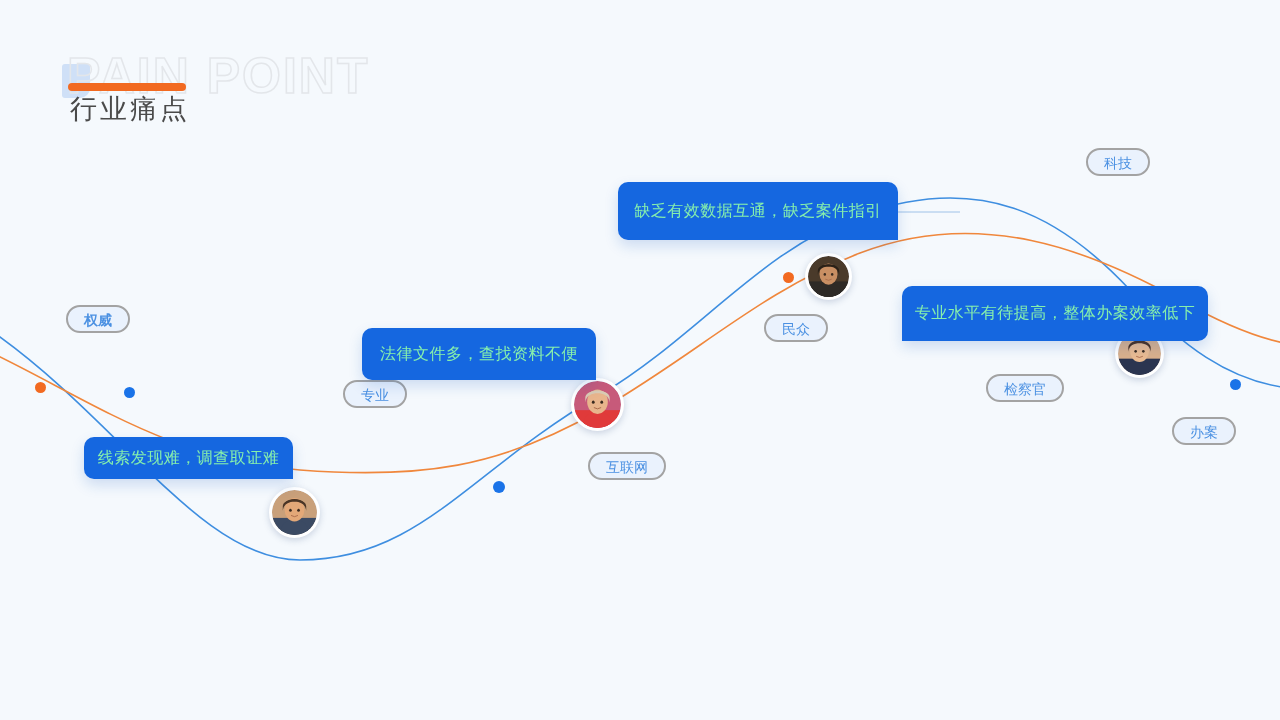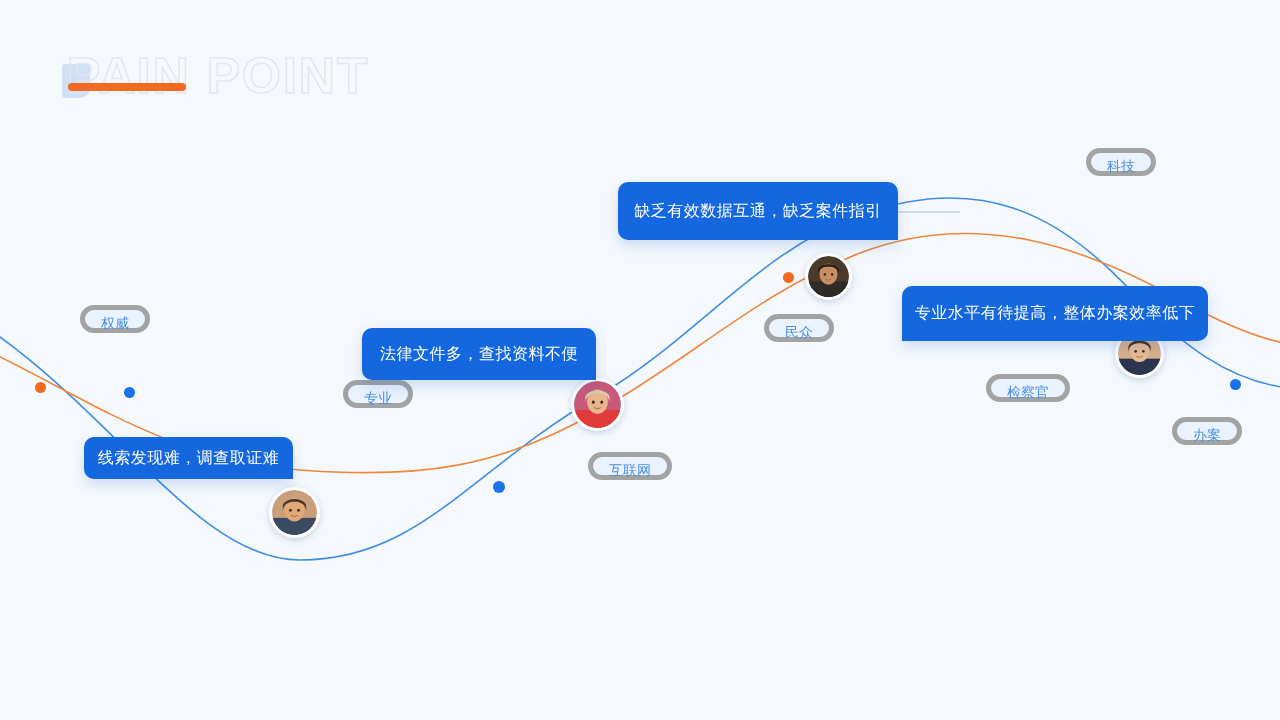--- a/index.html
+++ b/index.html
@@ -83,33 +83,33 @@
 
   
   .tag {
     position: absolute;
     box-sizing: border-box;
     height: 28px;
     line-height: 26px;
     padding: 0 16px;
     border-radius: 14px;
     background: #eaf2fd;
-    border: 5px solid #a3a3a3;
+    border: 2px solid #a3a3a3;
     color: #4a90e2;
     font-size: 14px;
     white-space: nowrap;
     text-align: center;
   }
 
   
   .bubble {
     position: absolute;
     box-sizing: border-box;
     background: #1567e0;
-    color: #ffffff;
+    color: #86efac;
     font-size: 16px;
     letter-spacing: 0.5px;
     white-space: nowrap;
     display: flex;
     align-items: center;
     justify-content: center;
     box-shadow: 0 6px 14px rgba(20, 90, 190, 0.18);
   }
   .bubble.tail-br {
     border-radius: 10px 10px 0px 10px;
@@ -144,20 +144,21 @@
     <path id="curve-blue" fill="none" d="M -10 330 C 120 420 200 560 300 560 C 420 560 470 470 600 395 C 700 335 760 250 860 215 C 980 172 1060 215 1130 290 C 1180 345 1230 382 1290 388" stroke="#3e8ee0" stroke-width="1.6"></path>
     <path id="curve-orange" fill="none" d="M -10 352 C 90 400 170 460 300 470 C 420 479 500 468 600 410 C 700 352 760 292 860 253 C 980 207 1090 250 1180 300 C 1230 328 1265 340 1290 344" stroke="#f0873c" stroke-width="1.6"></path>
 
     <line x1="898" y1="212" x2="960" y2="212" stroke="#9fc2e8" stroke-width="1"></line>
   </svg>
 
   <div class="title-block">
     <div class="title-square"></div>
     <div class="title-outline">PAIN POINT</div>
     <div class="title-bar"></div>
+    <div class="title-cn">行业痛点</div>
   </div>
 
   <div id="dots-layer">
       <div class="dot" style="left: 35px; top: 382px; width: 11px; height: 11px; background: rgb(242, 106, 33);"></div>
       <div class="dot" style="left: 124px; top: 387px; width: 11px; height: 11px; background: rgb(26, 115, 232);"></div>
       <div class="dot" style="left: 493px; top: 481px; width: 12px; height: 12px; background: rgb(26, 115, 232);"></div>
       <div class="dot" style="left: 783px; top: 272px; width: 11px; height: 11px; background: rgb(242, 106, 33);"></div>
       <div class="dot" style="left: 1230px; top: 379px; width: 11px; height: 11px; background: rgb(26, 115, 232);"></div>
     </div>
 
@@ -238,21 +239,21 @@
       <path d="M24 36 C24 16 76 16 76 36 L76 46 C74 30 62 26 50 26 C38 26 26 30 24 46 Z" fill="#4a2f1e"></path>
       <ellipse cx="41" cy="45" rx="3" ry="3.4" fill="#3a2b20"></ellipse>
       <ellipse cx="59" cy="45" rx="3" ry="3.4" fill="#3a2b20"></ellipse>
       <path d="M43 57 Q50 62 57 57" stroke="#a8694a" stroke-width="2" fill="none" stroke-linecap="round"></path>
     </g>
   </svg>
       </div>
     </div>
 
   <div id="tags-layer">
-      <div class="tag" style="left: 80px; top: 305px;">权威</div>
+      <div class="tag" style="left: 66px; top: 305px; font-weight: bold;">权威</div>
       <div class="tag" style="left: 343px; top: 380px;">专业</div>
       <div class="tag" style="left: 588px; top: 452px;">互联网</div>
       <div class="tag" style="left: 764px; top: 314px;">民众</div>
       <div class="tag" style="left: 986px; top: 362px; margin-top: 12px;">检察官</div>
       <div class="tag" style="left: 1086px; top: 148px;">科技</div>
       <div class="tag" style="left: 1172px; top: 417px;">办案</div>
     </div>
 
   <div id="bubbles-layer">
       <div class="bubble tail-br" style="left: 618px; top: 182px; width: 280px; height: 58px;">缺乏有效数据互通，缺乏案件指引</div>

